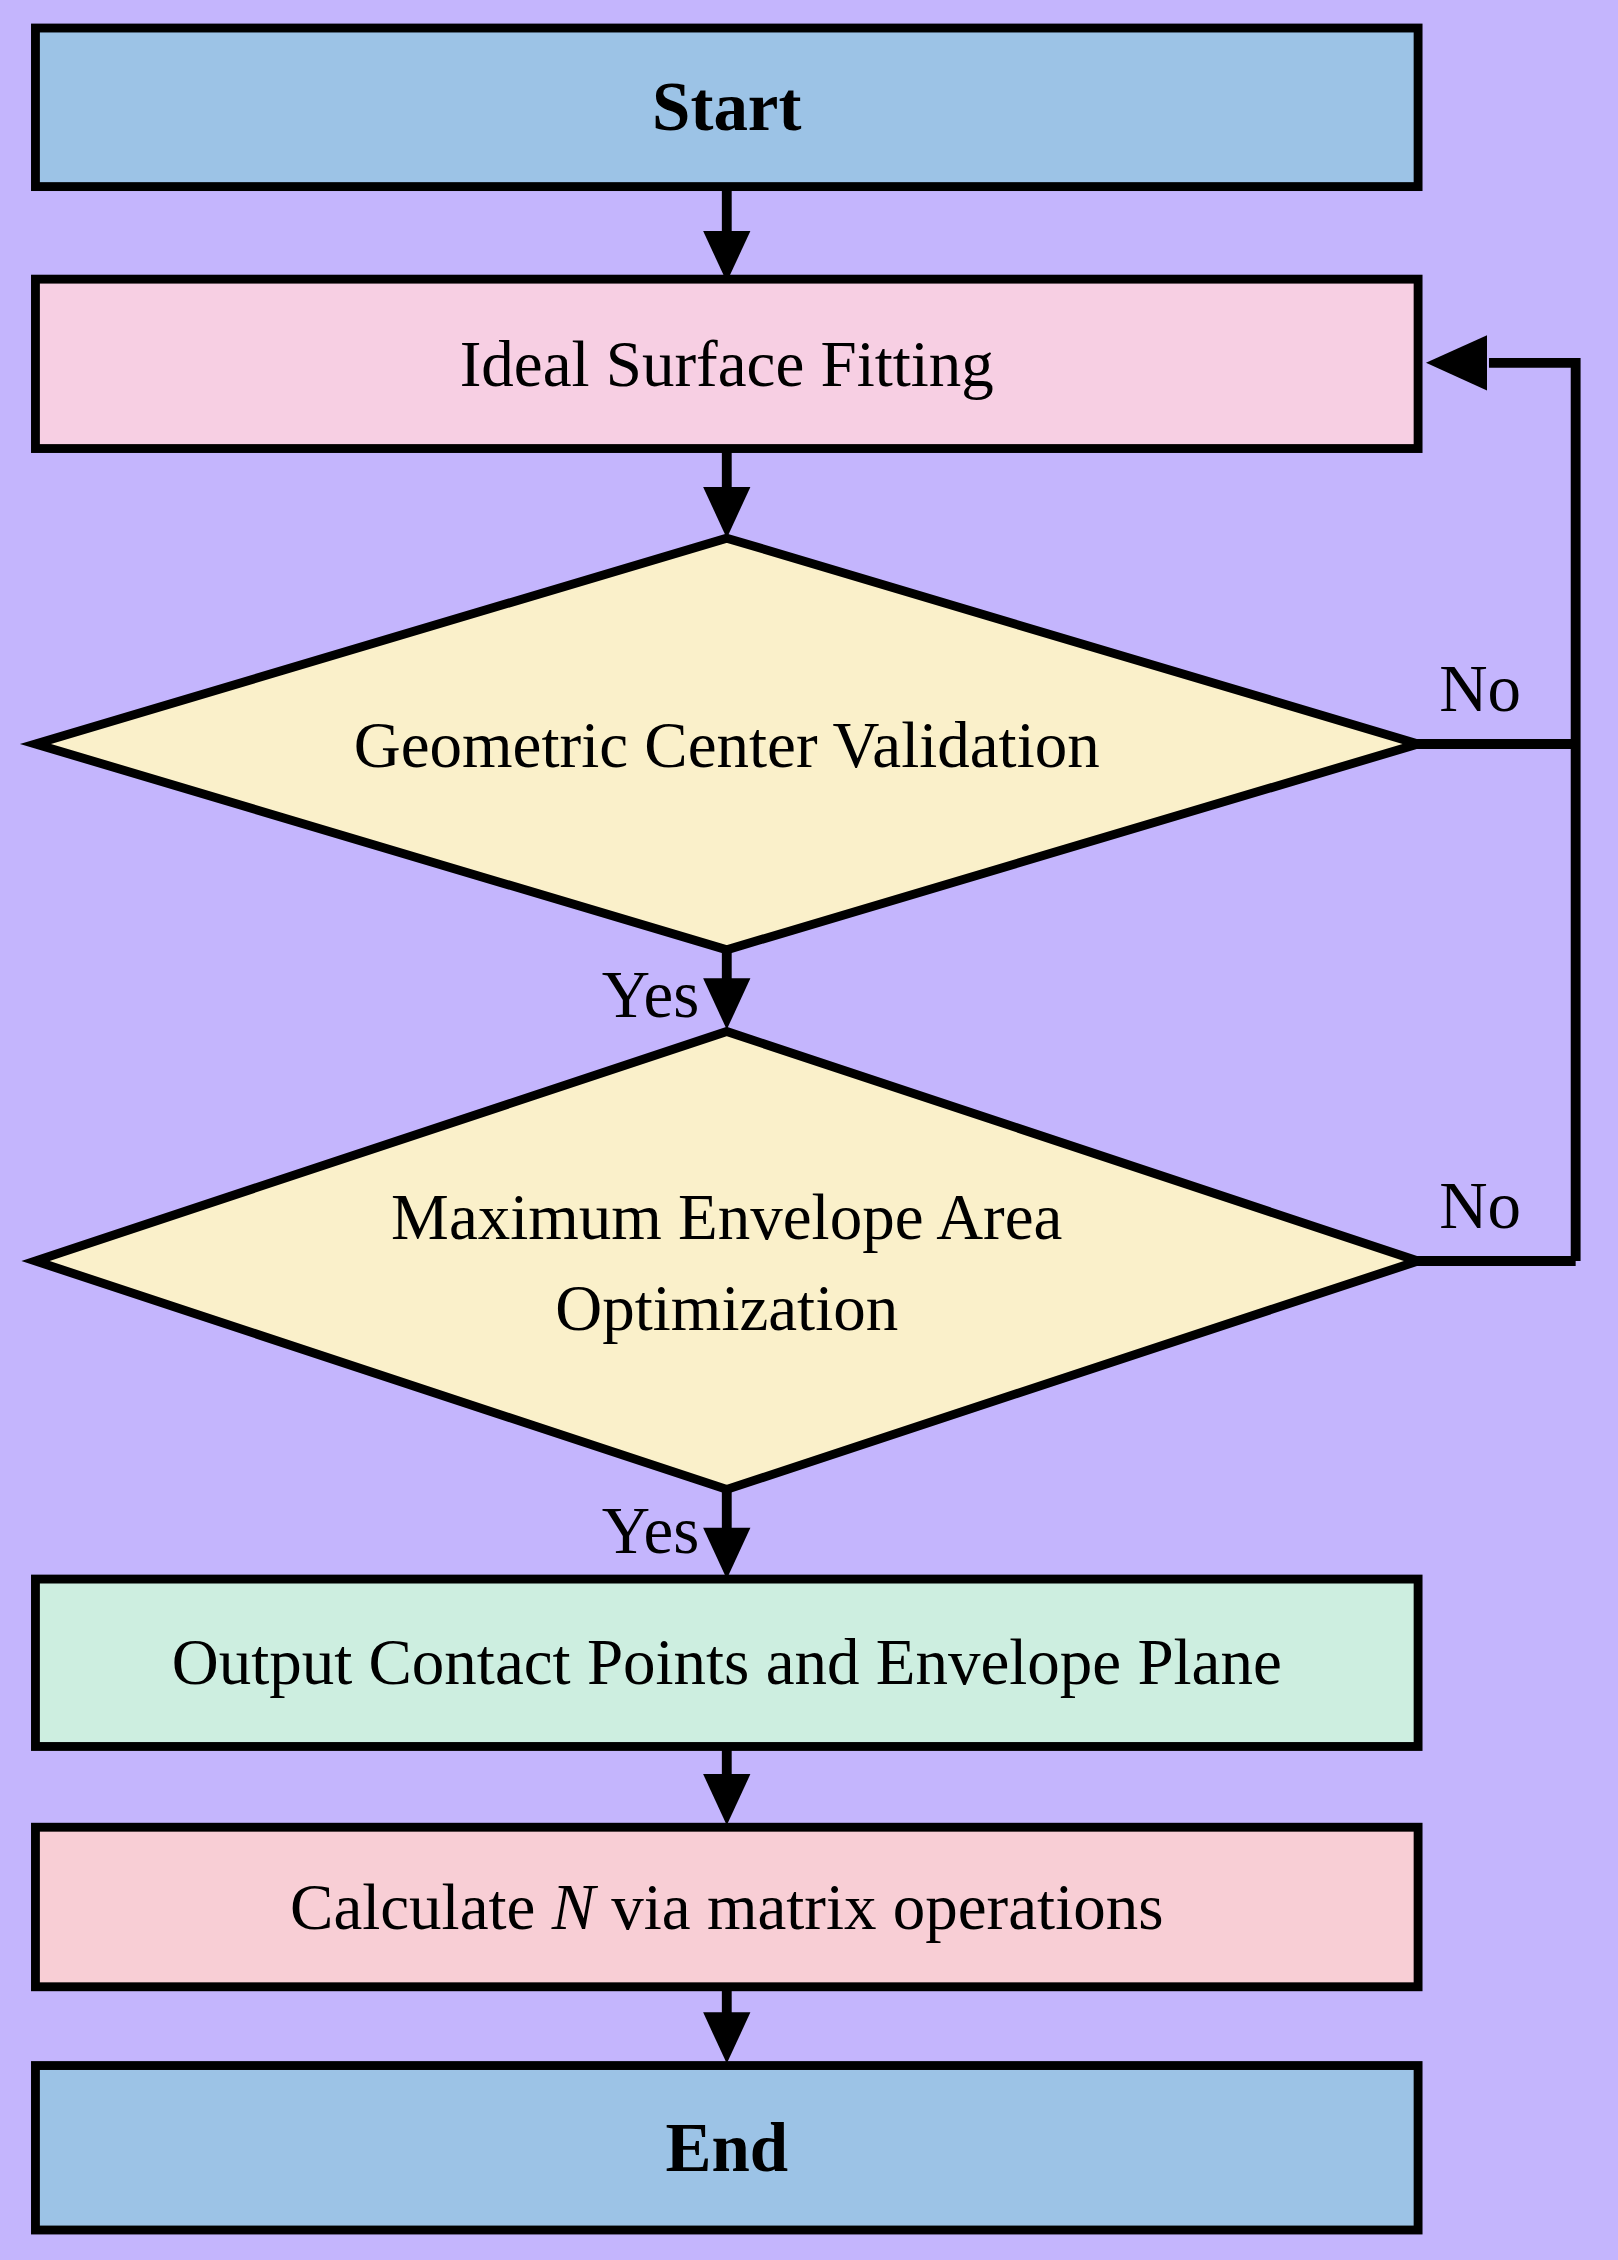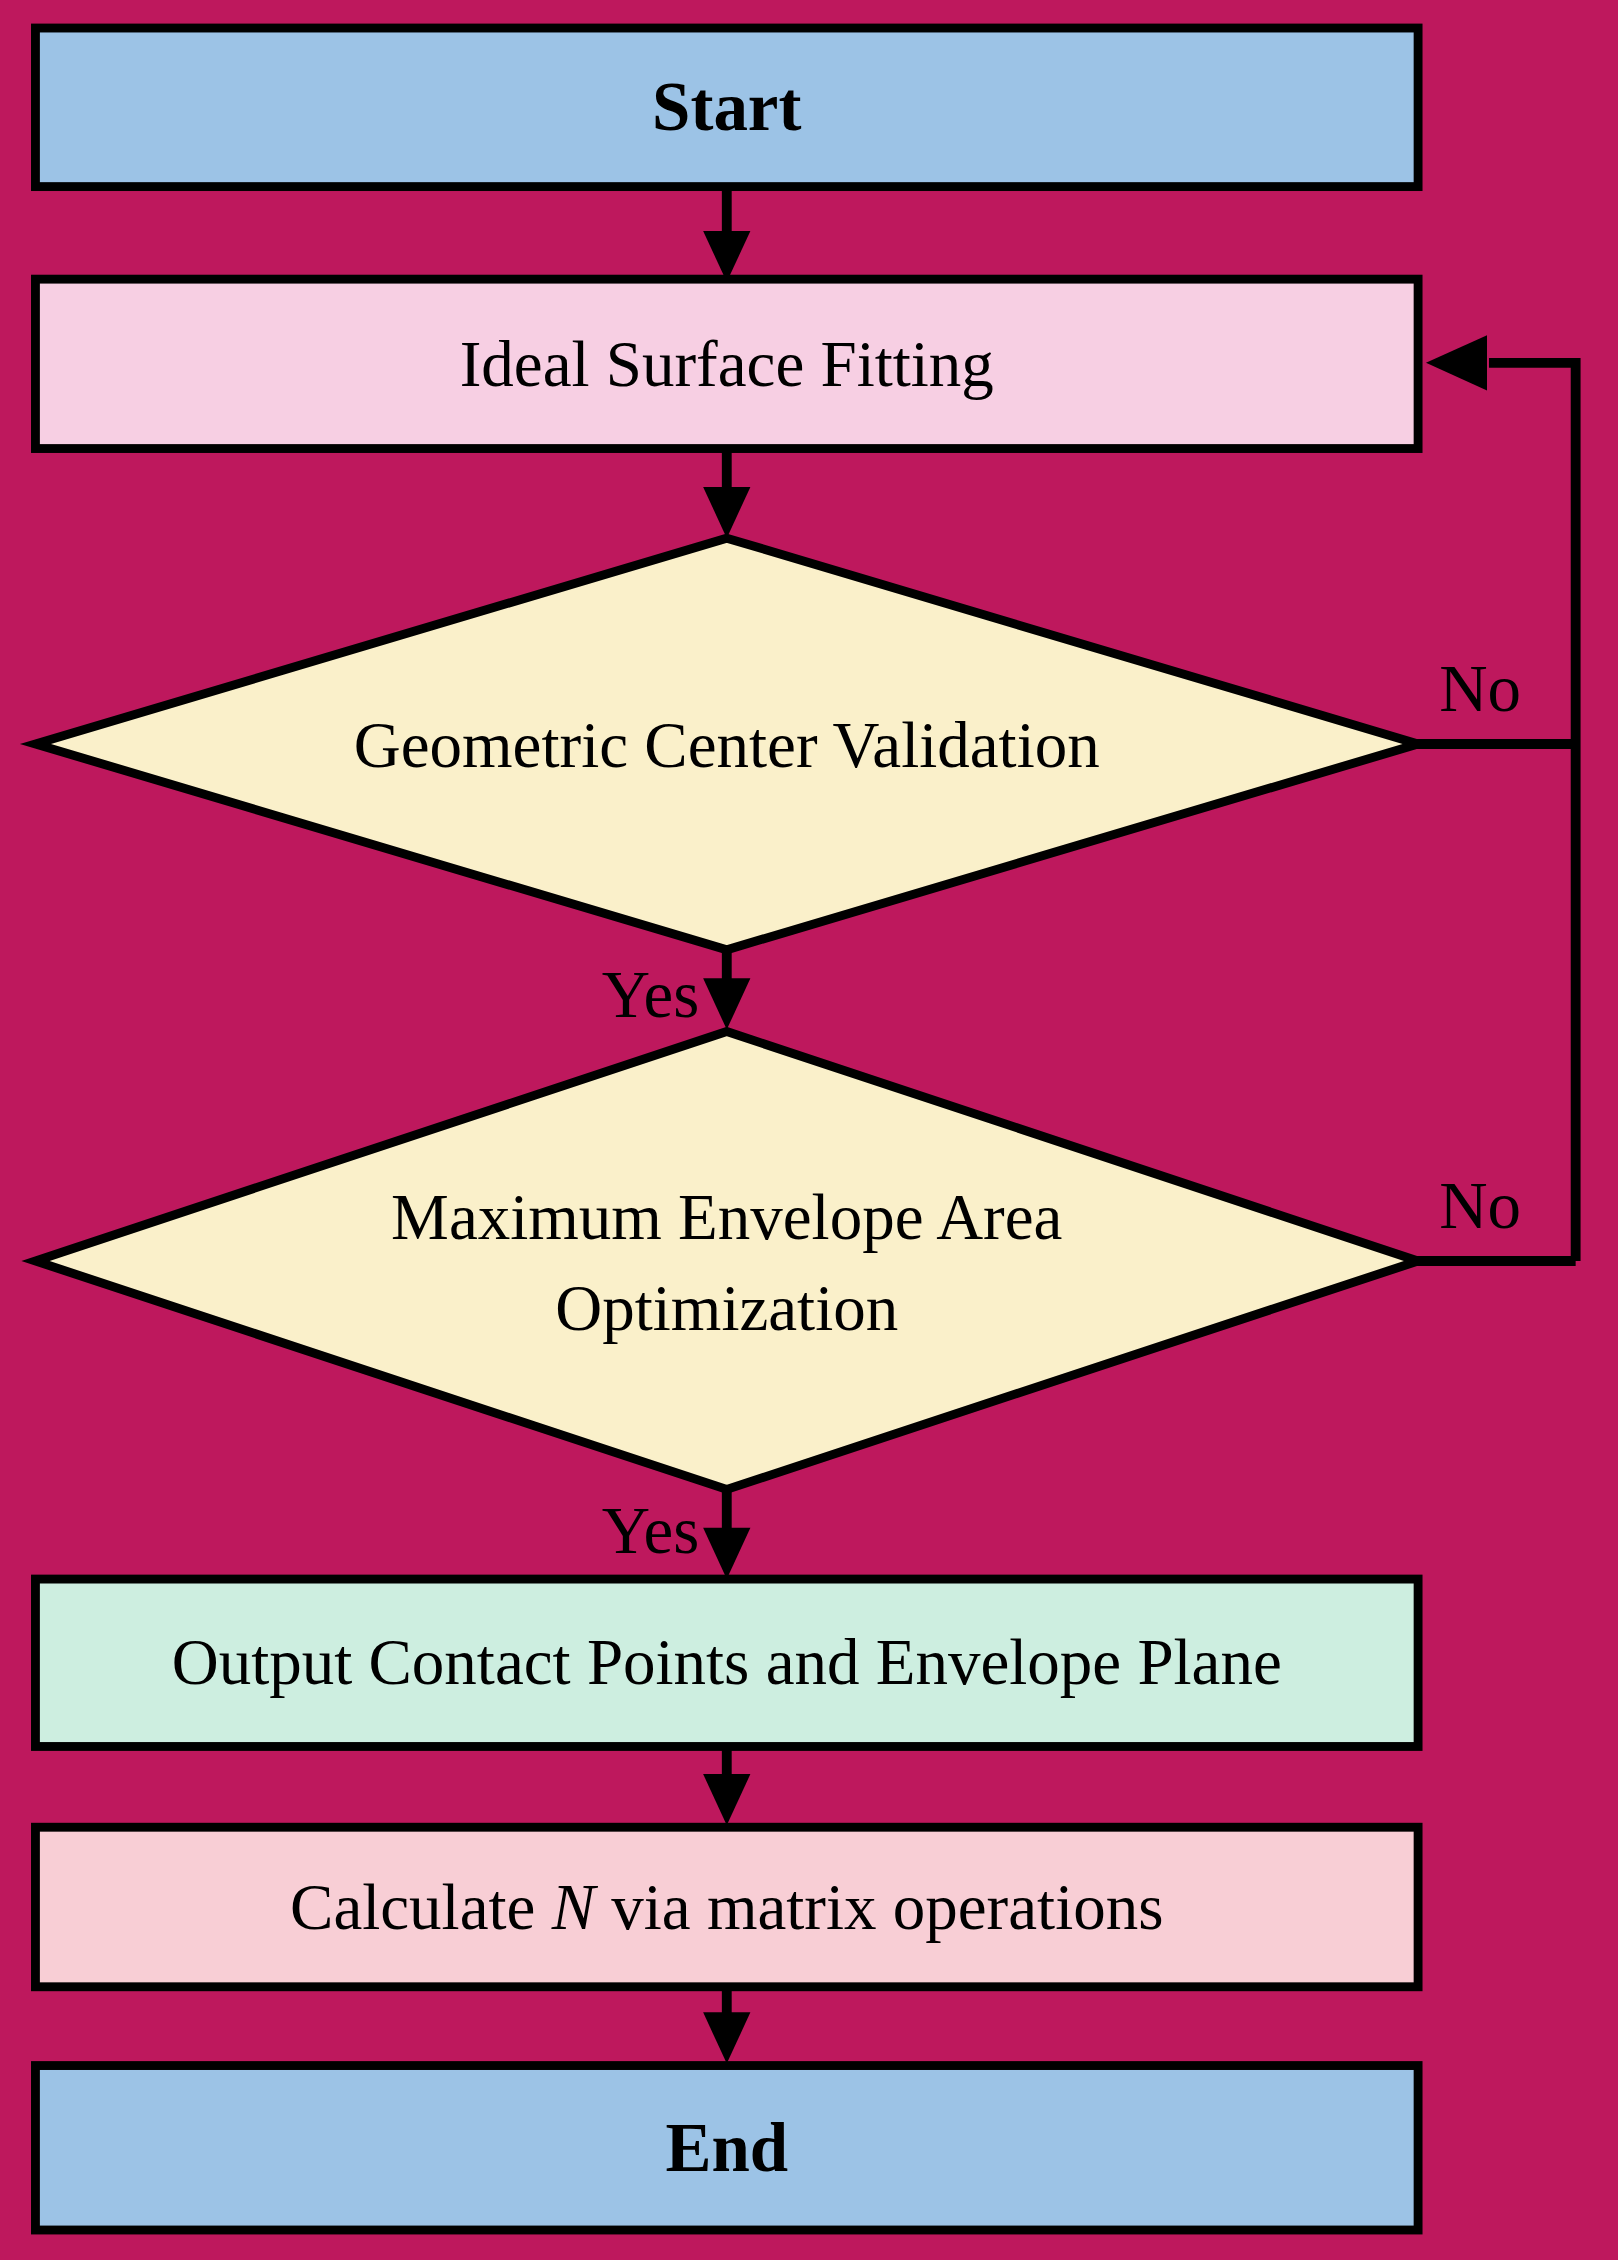--- a/index.html
+++ b/index.html
@@ -4,21 +4,21 @@
 <style>
   html, body {
     margin: 0;
     padding: 0;
     background: #ffffff;
   }
   .canvas {
     position: relative;
     width: 1618px;
     height: 2261px;
-    background: #be185d;
+    background: #c4b5fd;
   }
   svg text {
     font-family: "Liberation Serif", "DejaVu Serif", serif;
     fill: #000000;
   }
   .node-label {
     font-size: 66px;
     text-anchor: middle;
   }
   .terminator-label {

